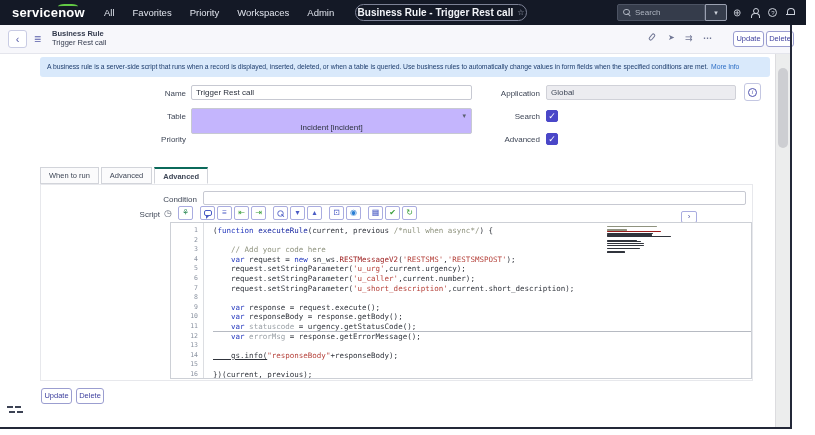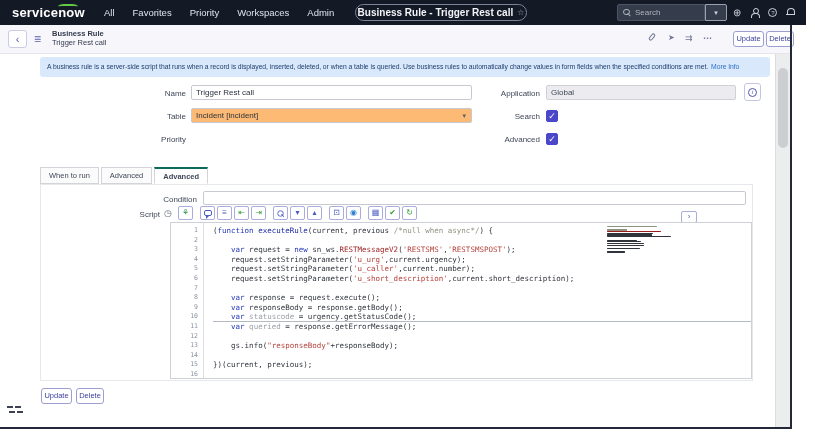--- a/index.html
+++ b/index.html
@@ -65,22 +65,22 @@
   
   .banner { position:absolute; left:40px; top:57px; width:730px; height:20px; background:#d9e9fb;
     border-radius:3px; line-height:20px; padding:0 7px; font-size:6.8px; letter-spacing:-.05px;
     color:#1f3e6e; white-space:nowrap; }
   .banner a { color:#2e6fc5; text-decoration:none; margin-left:3px; }
 
   
   .flabel { position:absolute; font-size:8px; color:#3f4757; text-align:right; }
   .finput { position:absolute; height:15px; border:1px solid #c7c9d2; border-radius:2px; background:#fff;
     font-size:8px; color:#2b313d; padding:0 4px; font-family:"Liberation Sans",sans-serif; outline:none; }
-  .fselect { position:absolute; height:15px; border:1px solid #c7c9d2; border-radius:2px; background:#fdba74;
-    font-size:8px; color:#2b313d; line-height:13px; padding:0 4px; }
+  .fselect { position:absolute; height:15px; border:1px solid #c7c9d2; border-radius:2px; background:#c4b5fd;
+    font-size:8px; color:#2b313d; line-height:13px; padding:12px 4px;text-align:center; }
   .fselect .caret { position:absolute; right:5px; top:0; font-size:7px; color:#5b6170; line-height:13px; }
   .freadonly { position:absolute; height:15px; background:#ececf0; border:1px solid #d0d1d8; border-radius:2px;
     font-size:8px; color:#3f4757; line-height:13px; padding:0 4px; }
   .info-btn { position:absolute; left:744px; top:83px; width:17px; height:18px; background:#fff;
     border:1px solid #c4c7e2; border-radius:3px; display:flex; align-items:center; justify-content:center; }
   .info-i { display:inline-block; width:9px; height:9px; border:1px solid #5054b0; border-radius:50%;
     font-size:6px; line-height:7px; text-align:center; color:#5054b0; }
   .info-i::after { content:"i"; font-style:italic; }
   .checkbox { position:absolute; width:12px; height:12px; border:1px solid #b9bcd0; border-radius:2px;
     background:#fff; }
@@ -258,31 +258,32 @@
         <div class="gnum">11</div>
         <div class="gnum">12</div>
         <div class="gnum">13</div>
         <div class="gnum">14</div>
         <div class="gnum">15</div>
         <div class="gnum">16</div>
       </div>
     <div class="code">
         <div class="cl"><span style="color: rgb(48, 52, 60);">(</span><span style="color: rgb(36, 56, 189);">function</span><span style="color: rgb(48, 52, 60);"> </span><span style="color: rgb(16, 31, 158);">executeRule</span><span style="color: rgb(48, 52, 60);">(current, previous </span><span style="color: rgb(143, 147, 127);">/*null when async*/</span><span style="color: rgb(48, 52, 60);">) {</span></div>
         <div class="cl"></div>
+        <div class="cl"><span style="color: rgb(48, 52, 60);">    </span><span style="color: rgb(143, 147, 127);">// Add your code here</span></div>
         <div class="cl"><span style="color: rgb(48, 52, 60);">    </span><span style="color: rgb(36, 56, 189);">var</span><span style="color: rgb(48, 52, 60);"> request = </span><span style="color: rgb(36, 56, 189);">new</span><span style="color: rgb(48, 52, 60);"> sn_ws.</span><span style="color: rgb(156, 28, 28);">RESTMessageV2</span><span style="color: rgb(48, 52, 60);">(</span><span style="color: rgb(181, 65, 58);">'RESTSMS'</span><span style="color: rgb(48, 52, 60);">,</span><span style="color: rgb(181, 65, 58);">'RESTSMSPOST'</span><span style="color: rgb(48, 52, 60);">);</span></div>
         <div class="cl"><span style="color: rgb(48, 52, 60);">    request.setStringParameter(</span><span style="color: rgb(181, 65, 58);">'u_urg'</span><span style="color: rgb(48, 52, 60);">,current.urgency);</span></div>
         <div class="cl"><span style="color: rgb(48, 52, 60);">    request.setStringParameter(</span><span style="color: rgb(181, 65, 58);">'u_caller'</span><span style="color: rgb(48, 52, 60);">,current.number);</span></div>
         <div class="cl"><span style="color: rgb(48, 52, 60);">    request.setStringParameter(</span><span style="color: rgb(181, 65, 58);">'u_short_description'</span><span style="color: rgb(48, 52, 60);">,current.short_description);</span></div>
         <div class="cl"></div>
         <div class="cl"><span style="color: rgb(48, 52, 60);">    </span><span style="color: rgb(36, 56, 189);">var</span><span style="color: rgb(48, 52, 60);"> response = request.execute();</span></div>
         <div class="cl"><span style="color: rgb(48, 52, 60);">    </span><span style="color: rgb(36, 56, 189);">var</span><span style="color: rgb(48, 52, 60);"> responseBody = response.getBody();</span></div>
         <div class="cl active"><span style="color: rgb(48, 52, 60);">    </span><span style="color: rgb(36, 56, 189);">var</span><span style="color: rgb(154, 160, 166);"> statuscode</span><span style="color: rgb(48, 52, 60);"> = urgency.getStatusCode();</span></div>
-        <div class="cl"><span style="color: rgb(48, 52, 60);">    </span><span style="color: rgb(36, 56, 189);">var</span><span style="color: rgb(154, 160, 166);"> queried</span><span style="color: rgb(48, 52, 60);"> = response.getErrorMessage();</span></div>
+        <div class="cl"><span style="color: rgb(48, 52, 60);">    </span><span style="color: rgb(36, 56, 189);">var</span><span style="color: rgb(154, 160, 166);"> errorMsg</span><span style="color: rgb(48, 52, 60);"> = response.getErrorMessage();</span></div>
         <div class="cl"></div>
-        <div class="cl"><span style="color: rgb(48, 52, 60);">    gs.info(</span><span style="color: rgb(181, 65, 58);">"responseBody"</span><span style="color: rgb(48, 52, 60);">+responseBody);</span></div>
+        <div class="cl"><span style="color: rgb(48, 52, 60); text-decoration: underline;">    gs.info(</span><span style="color: rgb(181, 65, 58);">"responseBody"</span><span style="color: rgb(48, 52, 60);">+responseBody);</span></div>
         <div class="cl"></div>
         <div class="cl"><span style="color: rgb(48, 52, 60);">})(current, previous);</span></div>
       </div>
     <div class="minimap">
         <div style="background: rgb(143, 147, 127); width: 49.6px;"></div>
         <div></div>
         <div style="background: rgb(143, 147, 127); width: 20px;"></div>
         <div style="background: rgb(156, 28, 28); width: 53.6px;"></div>
         <div style="background: rgb(48, 52, 60); width: 46.4px;"></div>
         <div style="background: rgb(48, 52, 60); width: 44.8px;"></div>

